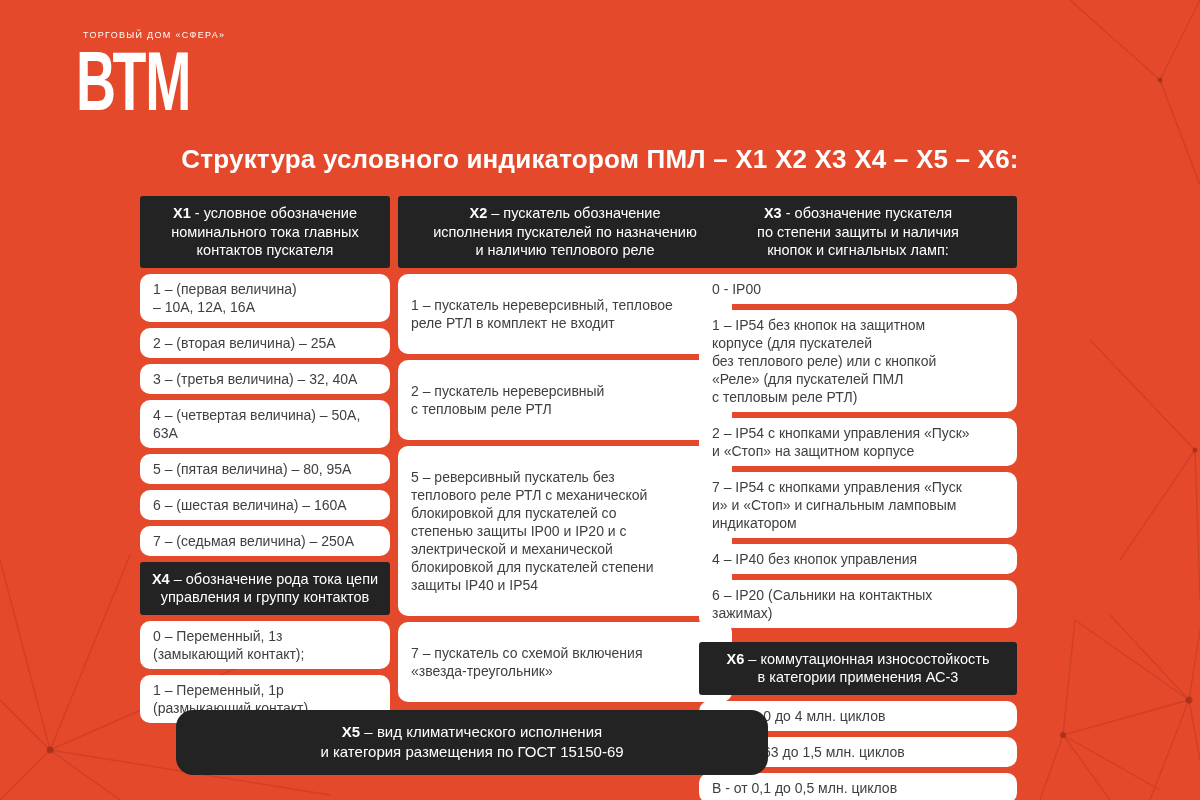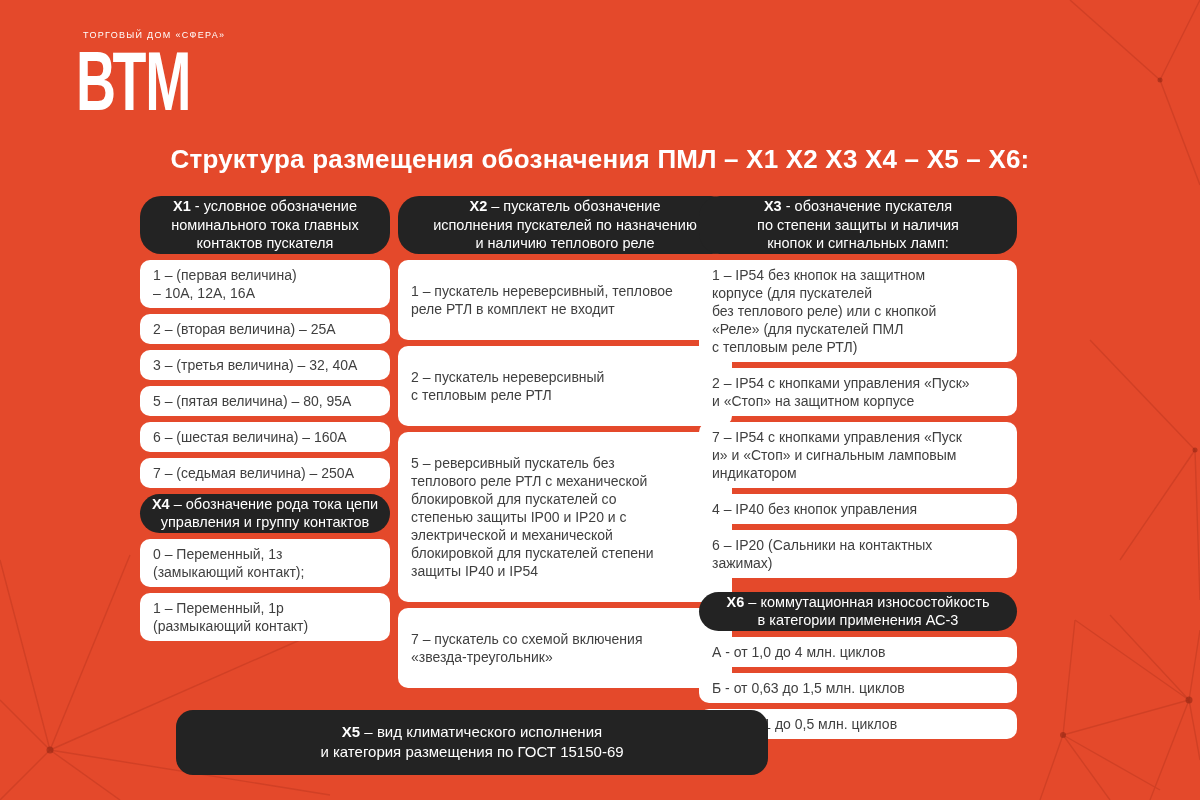--- a/index.html
+++ b/index.html
@@ -23,22 +23,22 @@
   .title{
     position:absolute;left:0;right:0;top:144px;margin:0;
     text-align:center;color:#fff;font-size:26px;font-weight:700;letter-spacing:0.2px;
   }
   
   .col{position:absolute;top:196px;display:flex;flex-direction:column;gap:6px;}
   .col1{left:140px;width:250px;}
   .col2{left:398px;width:334px;}
   .col3{left:699px;width:318px;}
   .hdr{
-    background:#232323;color:#fff;border-radius:21px;
-    padding:1px 10px;text-align:center;
+    background:#232323;color:#fff;border-radius:3px;
+    padding:8px 10px;text-align:center;
     font-size:14.5px;line-height:1.28;white-space:pre-line;
   }
   .hdr .code{font-weight:700;}
   .mt8{margin-top:8px;}
   .card{
     background:#ffffff;color:#3f3f3f;border-radius:10px;
     padding:6px 13px;font-size:14px;line-height:18px;white-space:pre-line;
   }
   .col2 .card{padding:22px 13px;}
   
@@ -66,30 +66,32 @@
       <circle cx="1160" cy="80" r="2.5"></circle>
       <circle cx="1195" cy="450" r="2.5"></circle>
     </g>
   </svg>
 
   <div class="logo">
     <div class="logo-top">ТОРГОВЫЙ ДОМ «СФЕРА»</div>
     <div class="logo-main">ВТМ</div>
   </div>
 
-  <h1 class="title">Структура размещения обозначения ПМЛ – Х1 Х2 Х3 Х4 – Х5 – Х6:</h1>
+  <h1 class="title">Структура условного индикатором ПМЛ – Х1 Х2 Х3 Х4 – Х5 – Х6:</h1>
 
   <div class="col col1">
     <div class="hdr"><span class="code">Х1</span><span> - условное обозначение
 номинального тока главных
 контактов пускателя</span></div>
     <div class="card">1 – (первая величина)
 – 10А, 12А, 16А</div>
     <div class="card">2 – (вторая величина) – 25А</div>
     <div class="card">3 – (третья величина) – 32, 40А</div>
+    <div class="card">4 – (четвертая величина) – 50А,
+63А</div>
     <div class="card">5 – (пятая величина) – 80, 95А</div>
     <div class="card">6 – (шестая величина) – 160А</div>
     <div class="card">7 – (седьмая величина) – 250А</div>
     <div class="hdr"><span class="code">Х4</span><span> – обозначение рода тока цепи
 управления и группу контактов</span></div>
     <div class="card">0 – Переменный, 1з
 (замыкающий контакт);</div>
     <div class="card">1 – Переменный, 1р
 (размыкающий контакт)</div>
   </div>
@@ -110,20 +112,21 @@
 блокировкой для пускателей степени
 защиты IP40 и IP54</div>
     <div class="card">7 – пускатель со схемой включения
 «звезда-треугольник»</div>
   </div>
 
   <div class="col col3">
     <div class="hdr"><span class="code">Х3</span><span> - обозначение пускателя
 по степени защиты и наличия
 кнопок и сигнальных ламп:</span></div>
+    <div class="card">0 - IP00</div>
     <div class="card">1 – IP54 без кнопок на защитном
 корпусе (для пускателей
 без теплового реле) или с кнопкой
 «Реле» (для пускателей ПМЛ
 с тепловым реле РТЛ)</div>
     <div class="card">2 – IP54 с кнопками управления «Пуск»
 и «Стоп» на защитном корпусе</div>
     <div class="card">7 – IP54 с кнопками управления «Пуск
 и» и «Стоп» и сигнальным ламповым
 индикатором</div>

